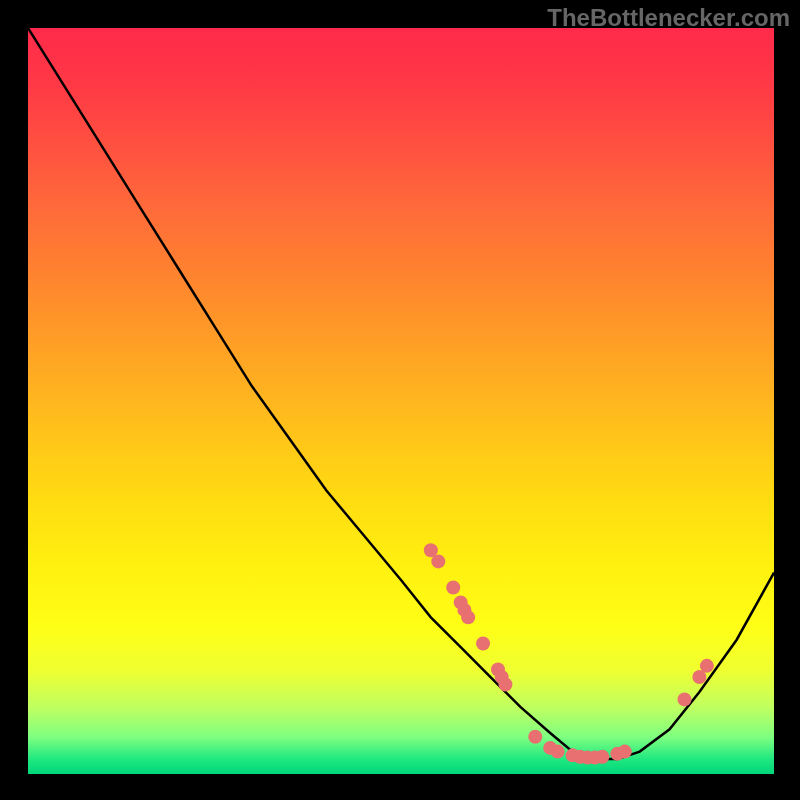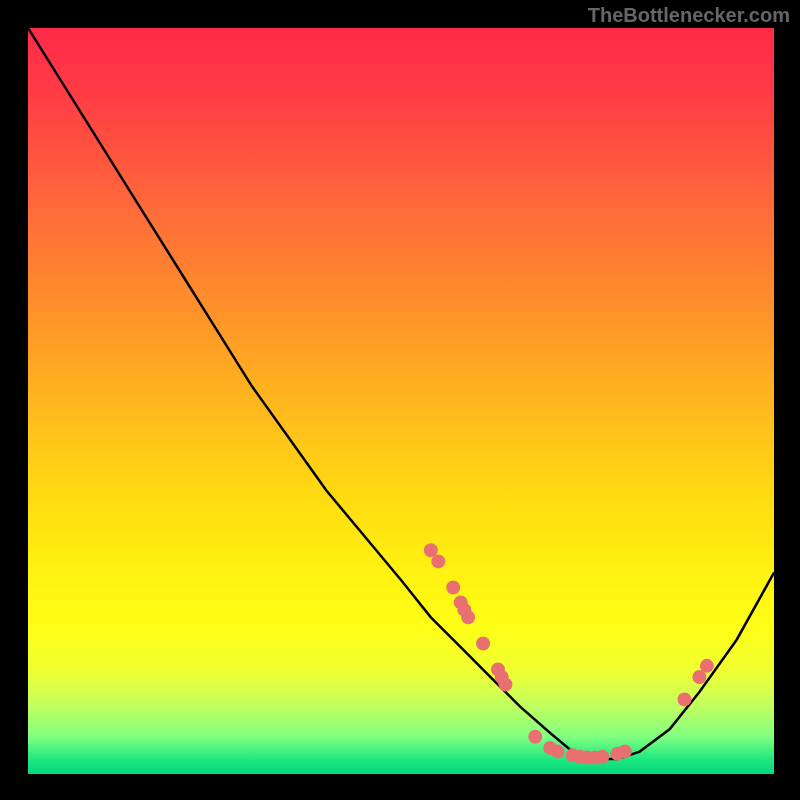--- a/index.html
+++ b/index.html
@@ -13,21 +13,21 @@
     background: #000;
     overflow: hidden;
     position: relative;
   }
   .attribution {
     position: absolute;
     top: 4px;
     right: 10px;
     color: #666;
     font-family: Arial, sans-serif;
-    font-size: 20px;
+    font-size: 24px;
     font-weight: bold;
     z-index: 10;
   }
   .plot-area {
     position: absolute;
     top: 28px;
     left: 28px;
     width: 746px;
     height: 746px;
     background: linear-gradient(to bottom,

